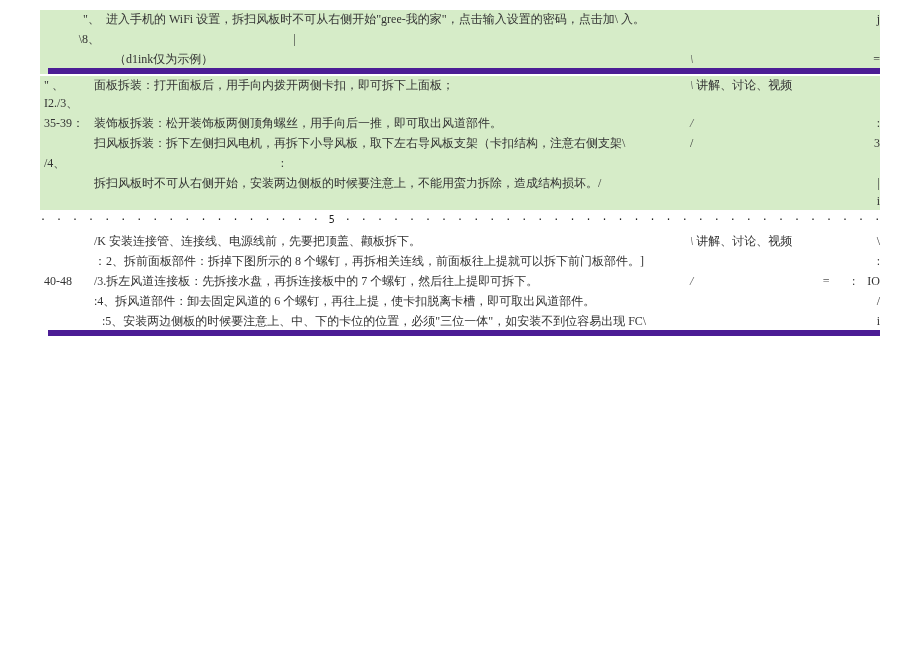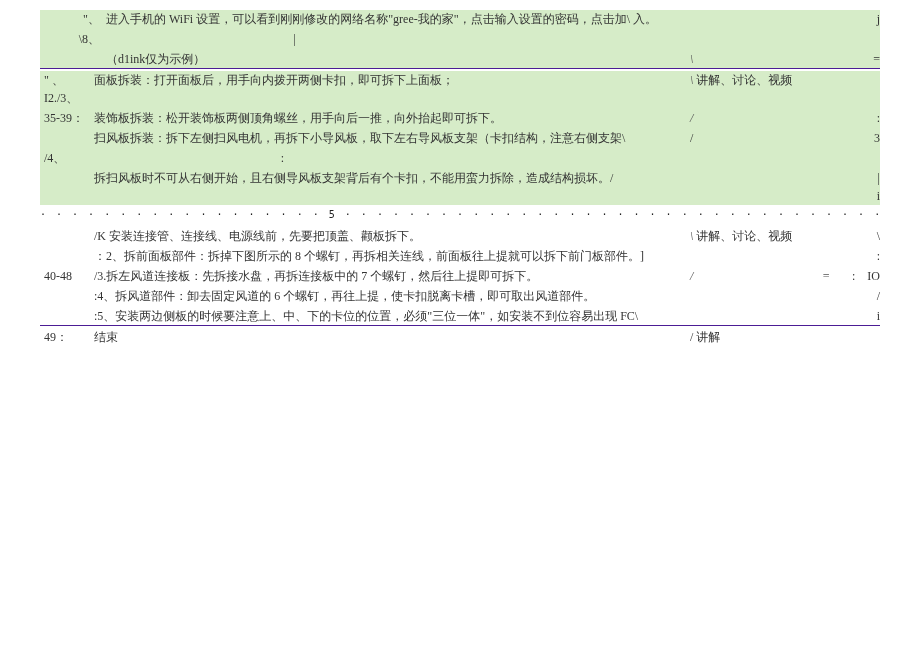--- a/index.html
+++ b/index.html
@@ -37,21 +37,22 @@
   }
   .col-far {
     width: 50px;
     flex-shrink: 0;
     text-align: right;
   }
   .green-bg {
     background: #d6ecc8;
   }
   .border-bottom {
-    border-bottom: 1px solid #4c1d95;
+    border-bottom: 6px solid #4c1d95;
+    margin-left: 8px;
   }
   .dotted-row {
     height: 14px;
     letter-spacing: 2px;
     overflow: hidden;
     white-space: nowrap;
     font-family: monospace;
     font-size: 10px;
     color: #222;
     margin: 4px 0;
@@ -71,21 +72,21 @@
   }
 </style>
 </head>
 <body>
 
 <div class="page">
 
   <div class="block green-bg">
     <div class="row">
       <div class="col-left">"、</div>
-      <div class="col-mid">进入手机的 WiFi 设置，可以看到刚刚修改的网络名称"gree-我的家"，点击输入设置的密码，点击加\ 入。</div>
+      <div class="col-mid">进入手机的 WiFi 设置，拆扫风板时不可从右侧开始"gree-我的家"，点击输入设置的密码，点击加\ 入。</div>
       <div class="col-right"></div>
       <div class="col-far">j</div>
     </div>
     <div class="row">
       <div class="col-left">\8、</div>
       <div class="col-right"></div>
       <div class="col-far">|</div>
     </div>
     <div class="row border-bottom">
       <div class="col-left"></div>
@@ -102,38 +103,38 @@
         <span>面板拆装：打开面板后，用手向内拨开两侧卡扣，即可拆下上面板；</span>
       </div>
       <div class="col-right">
         <span class="slash">\</span>
         <span>讲解、讨论、视频</span>
       </div>
       <div class="col-far"></div>
     </div>
     <div class="row">
       <div class="num-col">35-39：</div>
-      <div class="col-mid">装饰板拆装：松开装饰板两侧顶角螺丝，用手向后一推，向外抬起即可拆下。</div>
+      <div class="col-mid">装饰板拆装：松开装饰板两侧顶角螺丝，用手向后一推，即可取出风道部件。</div>
       <div class="col-right slash">/</div>
       <div class="col-far">:</div>
     </div>
     <div class="row">
       <div class="num-col"></div>
       <div class="col-mid">扫风板拆装：拆下左侧扫风电机，再拆下小导风板，取下左右导风板支架（卡扣结构，注意右侧支架\</div>
       <div class="col-right">/</div>
       <div class="col-far">3</div>
     </div>
     <div class="row">
       <div class="num-col">/4、</div>
       <div class="col-right"></div>
       <div class="col-far">:</div>
     </div>
     <div class="row">
       <div class="num-col"></div>
-      <div class="col-mid">拆扫风板时不可从右侧开始，且右侧导风板支架背后有个卡扣，不能用蛮力拆除，造成结构损坏。/</div>
+      <div class="col-mid">拆扫风板时不可从右侧开始，安装两边侧板的时候要注意上，不能用蛮力拆除，造成结构损坏。/</div>
       <div class="col-right"></div>
       <div class="col-far" style="white-space:pre-line">|
 i</div>
     </div>
   </div>
 
   <div class="dotted-row">
     <span style="float:left">· · · · · · · · · · · · · · · · · · <span>5</span> · · · · · · · · · · · · · · · · · · · · · · · · · · · · · · · · · · · · · · · · · · · · · · · · · · · · · · · · · · · · · · · · · · · · · · · · · · · · · · · · · · · · · ·■■■· · · ·-·-· · · · · · · · · · · · · · · · · · ■· · · · · ·  · · · · · · ·</span>
   </div>
 
@@ -174,20 +175,14 @@
       <div class="col-far">/</div>
     </div>
     <div class="row border-bottom">
       <div class="num-col"></div>
       <div class="col-mid">:5、安装两边侧板的时候要注意上、中、下的卡位的位置，必须"三位一体"，如安装不到位容易出现 FC\</div>
       <div class="col-right"></div>
       <div class="col-far">i</div>
     </div>
   </div>
 
-  <div class="row">
-    <div class="num-col">49：</div>
-    <div class="col-mid">结束</div>
-    <div class="col-right">/ 讲解</div>
-    <div class="col-far"></div>
-  </div>
 
 </div>
 
 </body></html>

